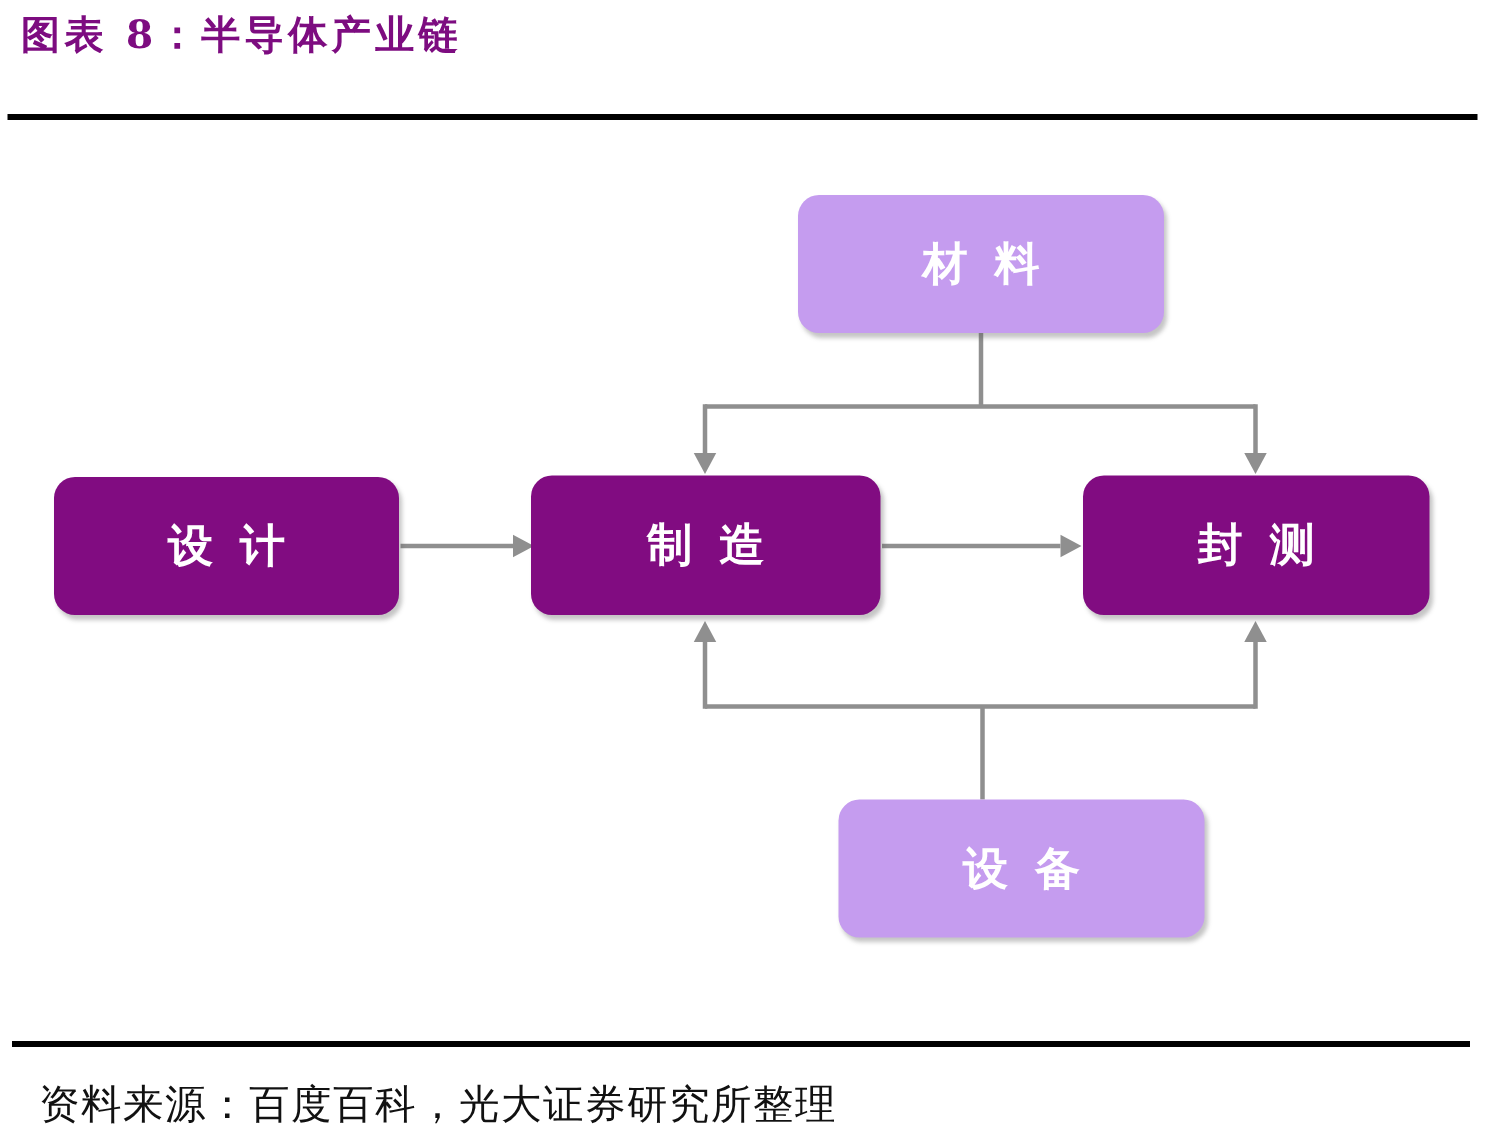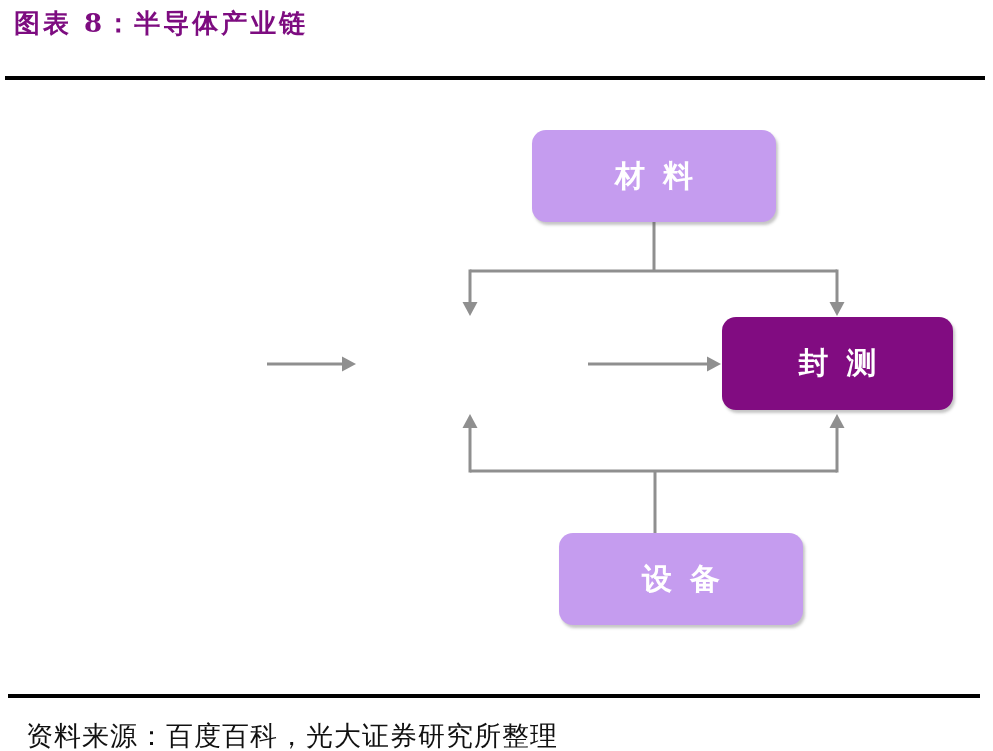--- a/index.html
+++ b/index.html
@@ -75,21 +75,27 @@
         <polygon points="462.5,428 477.5,428 470,414"></polygon>
         <path d="M837 472.5 L837 427"></path>
         <polygon points="829.5,428 844.5,428 837,414"></polygon>
       </g>
     </svg>
 
     <div class="node light node-materials">
       <span>材料</span>
     </div>
 
+    <div class="node dark node-design">
+      <span>设计</span>
+    </div>
 
+    <div class="node dark node-manufacturing">
+      <span>制造</span>
+    </div>
 
     <div class="node dark node-packaging">
       <span>封测</span>
     </div>
 
     <div class="node light node-equipment">
       <span>设备</span>
     </div>
 
   </div>

